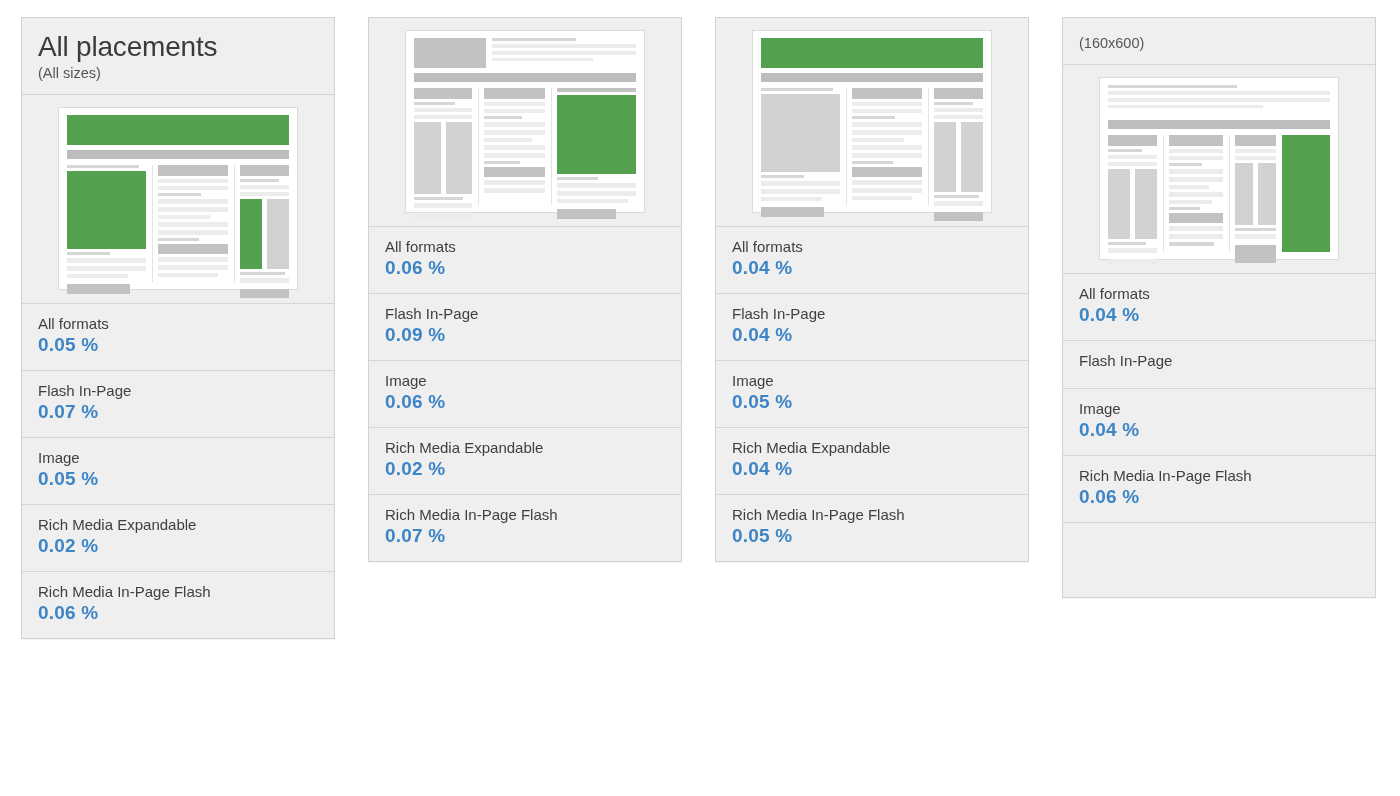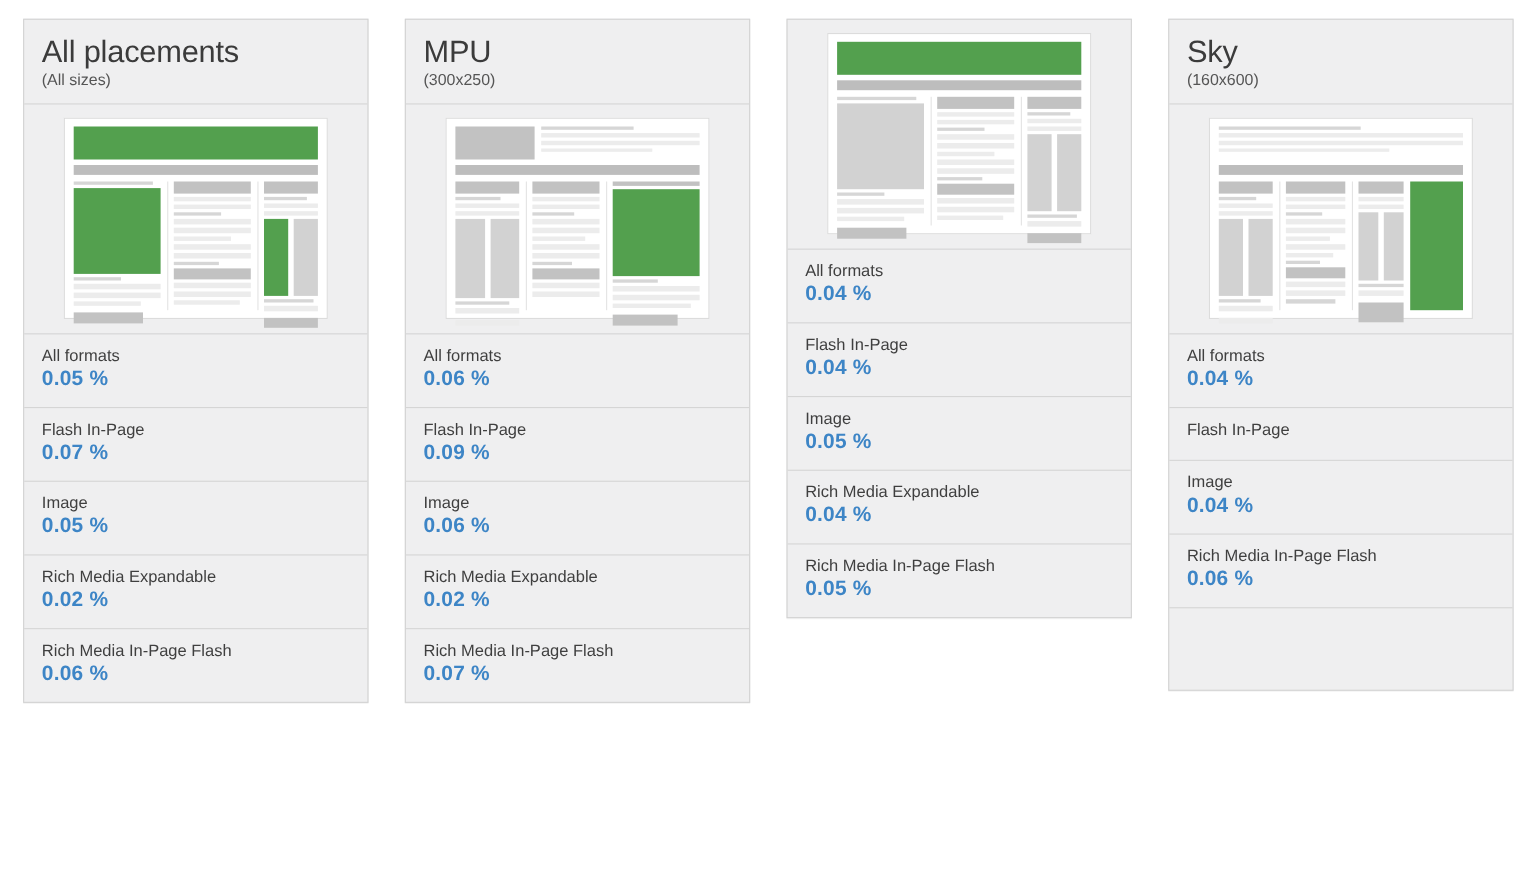--- a/index.html
+++ b/index.html
@@ -203,24 +203,20 @@
       <div class="metric">
         <div class="metric-label">Rich Media Expandable</div>
         <div class="metric-value">0.02 %</div>
       </div>
       <div class="metric">
         <div class="metric-label">Rich Media In-Page Flash</div>
         <div class="metric-value">0.06 %</div>
       </div>
     </div>
     <div class="card">
-      <div class="card-header">
-        <div class="card-title">MPU</div>
-        <div class="card-subtitle">(300x250)</div>
-      </div>
       <div class="card-thumb">
         <div class="thumb">
           <div class="t-top">
             <div class="bar-dd" style="width: 72px; height: 30px;"></div>
             <div class="t-col" style="gap: 3px;">
               <div class="bar-d" style="height: 3px; width: 58%;"></div>
               <div class="bar" style="height: 4px; width: 100%;"></div>
               <div class="bar" style="height: 4px; width: 100%;"></div>
               <div class="bar" style="height: 3px; width: 70%;"></div>
             </div>
@@ -357,21 +353,20 @@
         <div class="metric-label">Rich Media Expandable</div>
         <div class="metric-value">0.04 %</div>
       </div>
       <div class="metric">
         <div class="metric-label">Rich Media In-Page Flash</div>
         <div class="metric-value">0.05 %</div>
       </div>
     </div>
     <div class="card">
       <div class="card-header">
-        <div class="card-title">Sky</div>
         <div class="card-subtitle">(160x600)</div>
       </div>
       <div class="card-thumb">
         <div class="thumb">
           <div class="t-top">
             <div class="t-col" style="gap: 3px;">
               <div class="bar-d" style="height: 3px; width: 58%;"></div>
               <div class="bar" style="height: 4px; width: 100%;"></div>
               <div class="bar" style="height: 4px; width: 100%;"></div>
               <div class="bar" style="height: 3px; width: 70%;"></div>

